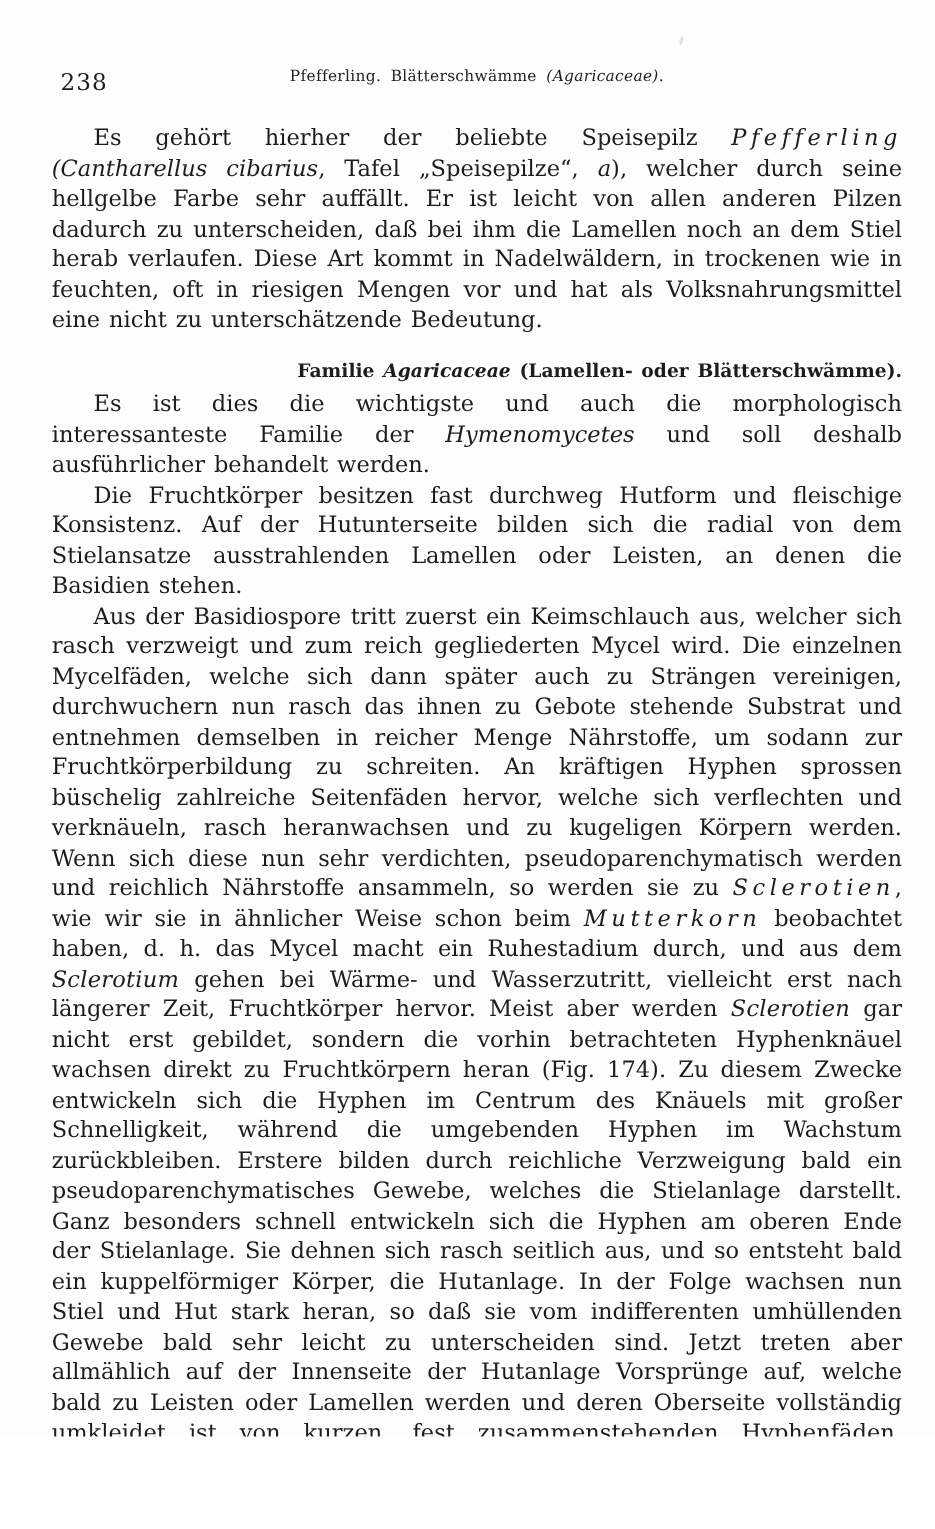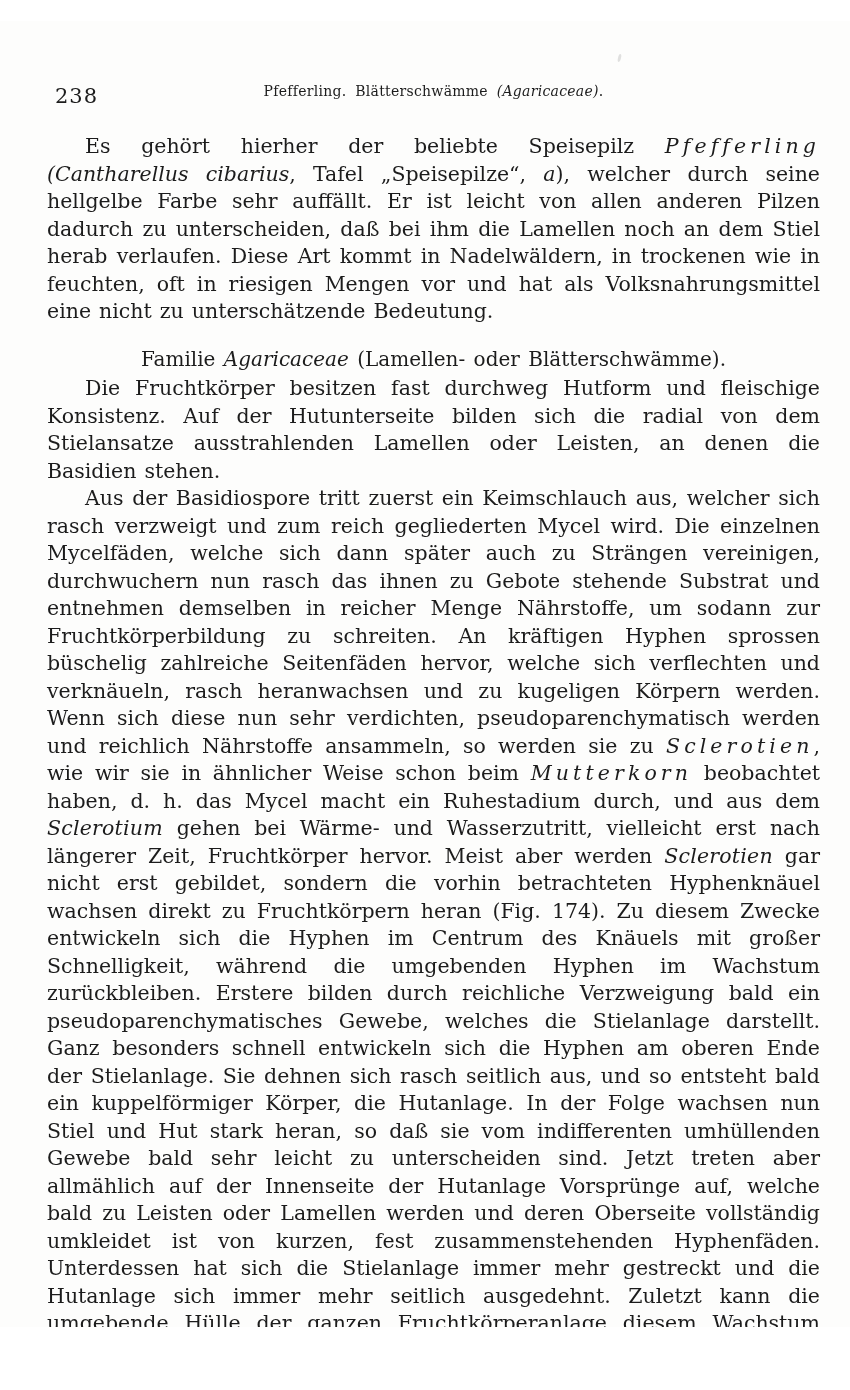--- a/index.html
+++ b/index.html
@@ -1,53 +1,53 @@
 <!DOCTYPE html>
 <html><head>
 <meta charset="utf-8">
 <style>
   html,body{margin:0;padding:0;}
   body{width:850px;height:1390px;background:#ffffff;}
   .page{
     position:relative;width:850px;height:1306px;overflow:hidden;
     background:#fdfdfc;color:#1c1c1c;
     font-family:"DejaVu Serif", serif;
-    margin-top:21px;
   }
   .page-header{position:absolute;top:62px;left:47px;width:773px;height:30px;}
   .page-number{position:absolute;left:8px;top:1px;font-size:21px;letter-spacing:1px;}
   .running-title{text-align:center;font-size:14px;word-spacing:4px;letter-spacing:0.02em;}
   .page-body{
     position:absolute;top:112px;left:47px;width:773px;
     font-size:20.5px;line-height:27.5px;text-align:justify;
   }
   p.paragraph, p.paragraph-continued{margin:0;text-indent:38px;word-spacing:1.5px;}
   p.paragraph-continued{text-align-last:justify;}
   h2.section-heading{
-    margin:20px 0 2px 0;font-size:20px;font-weight:normal;
-    text-align:center;text-indent:0;word-spacing:2px;
+    margin:20px 0 2px 0;font-size:17px;font-weight:bold;
+    text-align:right;text-indent:0;word-spacing:2px;
   }
   .italic{font-style:italic;}
   .spaced{letter-spacing:0.2em;font-style:italic;}
   .antiqua{letter-spacing:0.01em;font-style:italic;}
   .speck{position:absolute;background:#bdbdbd;border-radius:50%;}
   .speck-1{left:618px;top:33px;width:3px;height:8px;opacity:.45;transform:rotate(14deg);}
   .speck-2{left:726px;top:1312px;width:4px;height:9px;opacity:.3;}
 </style>
 </head>
 <body>
 
 <div class="page" style="background: rgb(253, 253, 252); color: rgb(28, 28, 28);">
   <header class="page-header">
     <span class="page-number">238</span>
     <div class="running-title"><span>Pfefferling. Blätterschwämme </span><span class="italic">(Agaricaceae)</span><span>.</span></div>
   </header>
 
   <main class="page-body">
       <p class="paragraph"><span>Es gehört hierher der beliebte Speisepilz </span><span class="spaced">Pfefferling</span><span> </span><span class="italic">(Cantharellus cibarius</span><span>, Tafel „Speisepilze“, </span><span class="italic">a</span><span>), welcher durch seine hellgelbe Farbe sehr auffällt. Er ist leicht von allen anderen Pilzen dadurch zu unterscheiden, daß bei ihm die Lamellen noch an dem Stiel herab verlaufen. Diese Art kommt in Nadelwäldern, in trockenen wie in feuchten, oft in riesigen Mengen vor und hat als Volksnahrungsmittel eine nicht zu unterschätzende Bedeutung.</span></p>
       <h2 class="section-heading"><span>Familie </span><span class="italic">Agaricaceae</span><span> (Lamellen- oder Blätterschwämme).</span></h2>
+      <p class="paragraph"><span>Es ist dies die wichtigste und auch die morphologisch interessanteste Familie der </span><span class="italic">Hymenomycetes</span><span> und soll deshalb ausführlicher behandelt werden.</span></p>
       <p class="paragraph"><span>Die Fruchtkörper besitzen fast durchweg Hutform und fleischige Konsistenz. Auf der Hutunterseite bilden sich die radial von dem Stielansatze ausstrahlenden Lamellen oder Leisten, an denen die Basidien stehen.</span></p>
       <p class="paragraph-continued"><span>Aus der Basidiospore tritt zuerst ein Keimschlauch aus, welcher sich rasch verzweigt und zum reich gegliederten Mycel wird. Die einzelnen Mycelfäden, welche sich dann später auch zu Strängen vereinigen, durchwuchern nun rasch das ihnen zu Gebote stehende Substrat und entnehmen demselben in reicher Menge Nährstoffe, um sodann zur Fruchtkörperbildung zu schreiten. An kräftigen Hyphen sprossen büschelig zahlreiche Seitenfäden hervor, welche sich verflechten und verknäueln, rasch heranwachsen und zu kugeligen Körpern werden. Wenn sich diese nun sehr verdichten, pseudoparenchymatisch werden und reichlich Nährstoffe ansammeln, so werden sie zu </span><span class="spaced">Sclerotien</span><span>, wie wir sie in ähnlicher Weise schon beim </span><span class="spaced">Mutterkorn</span><span> beobachtet haben, d. h. das Mycel macht ein Ruhestadium durch, und aus dem </span><span class="antiqua">Sclerotium</span><span> gehen bei Wärme- und Wasserzutritt, vielleicht erst nach längerer Zeit, Fruchtkörper hervor. Meist aber werden </span><span class="antiqua">Sclerotien</span><span> gar nicht erst gebildet, sondern die vorhin betrachteten Hyphenknäuel wachsen direkt zu Fruchtkörpern heran (Fig. 174). Zu diesem Zwecke entwickeln sich die Hyphen im Centrum des Knäuels mit großer Schnelligkeit, während die umgebenden Hyphen im Wachstum zurückbleiben. Erstere bilden durch reichliche Verzweigung bald ein pseudoparenchymatisches Gewebe, welches die Stielanlage darstellt. Ganz besonders schnell entwickeln sich die Hyphen am oberen Ende der Stielanlage. Sie dehnen sich rasch seitlich aus, und so entsteht bald ein kuppelförmiger Körper, die Hutanlage. In der Folge wachsen nun Stiel und Hut stark heran, so daß sie vom indifferenten umhüllenden Gewebe bald sehr leicht zu unterscheiden sind. Jetzt treten aber allmählich auf der Innenseite der Hutanlage Vorsprünge auf, welche bald zu Leisten oder Lamellen werden und deren Oberseite vollständig umkleidet ist von kurzen, fest zusammenstehenden Hyphenfäden. Unterdessen hat sich die Stielanlage immer mehr gestreckt und die Hutanlage sich immer mehr seitlich ausgedehnt. Zuletzt kann die umgebende Hülle der ganzen Fruchtkörperanlage diesem Wachstum nicht mehr folgen, sie zerplatzt in sehr wechselnder Weise, und der junge Hutpilz tritt frei heraus. Dieses verschiedenartige Aufplatzen der Hülle kann hier nicht näher erörtert</span></p>
     </main>
 
   <div class="speck speck-1"></div>
   <div class="speck speck-2"></div>
 </div>
 
 </body></html>

